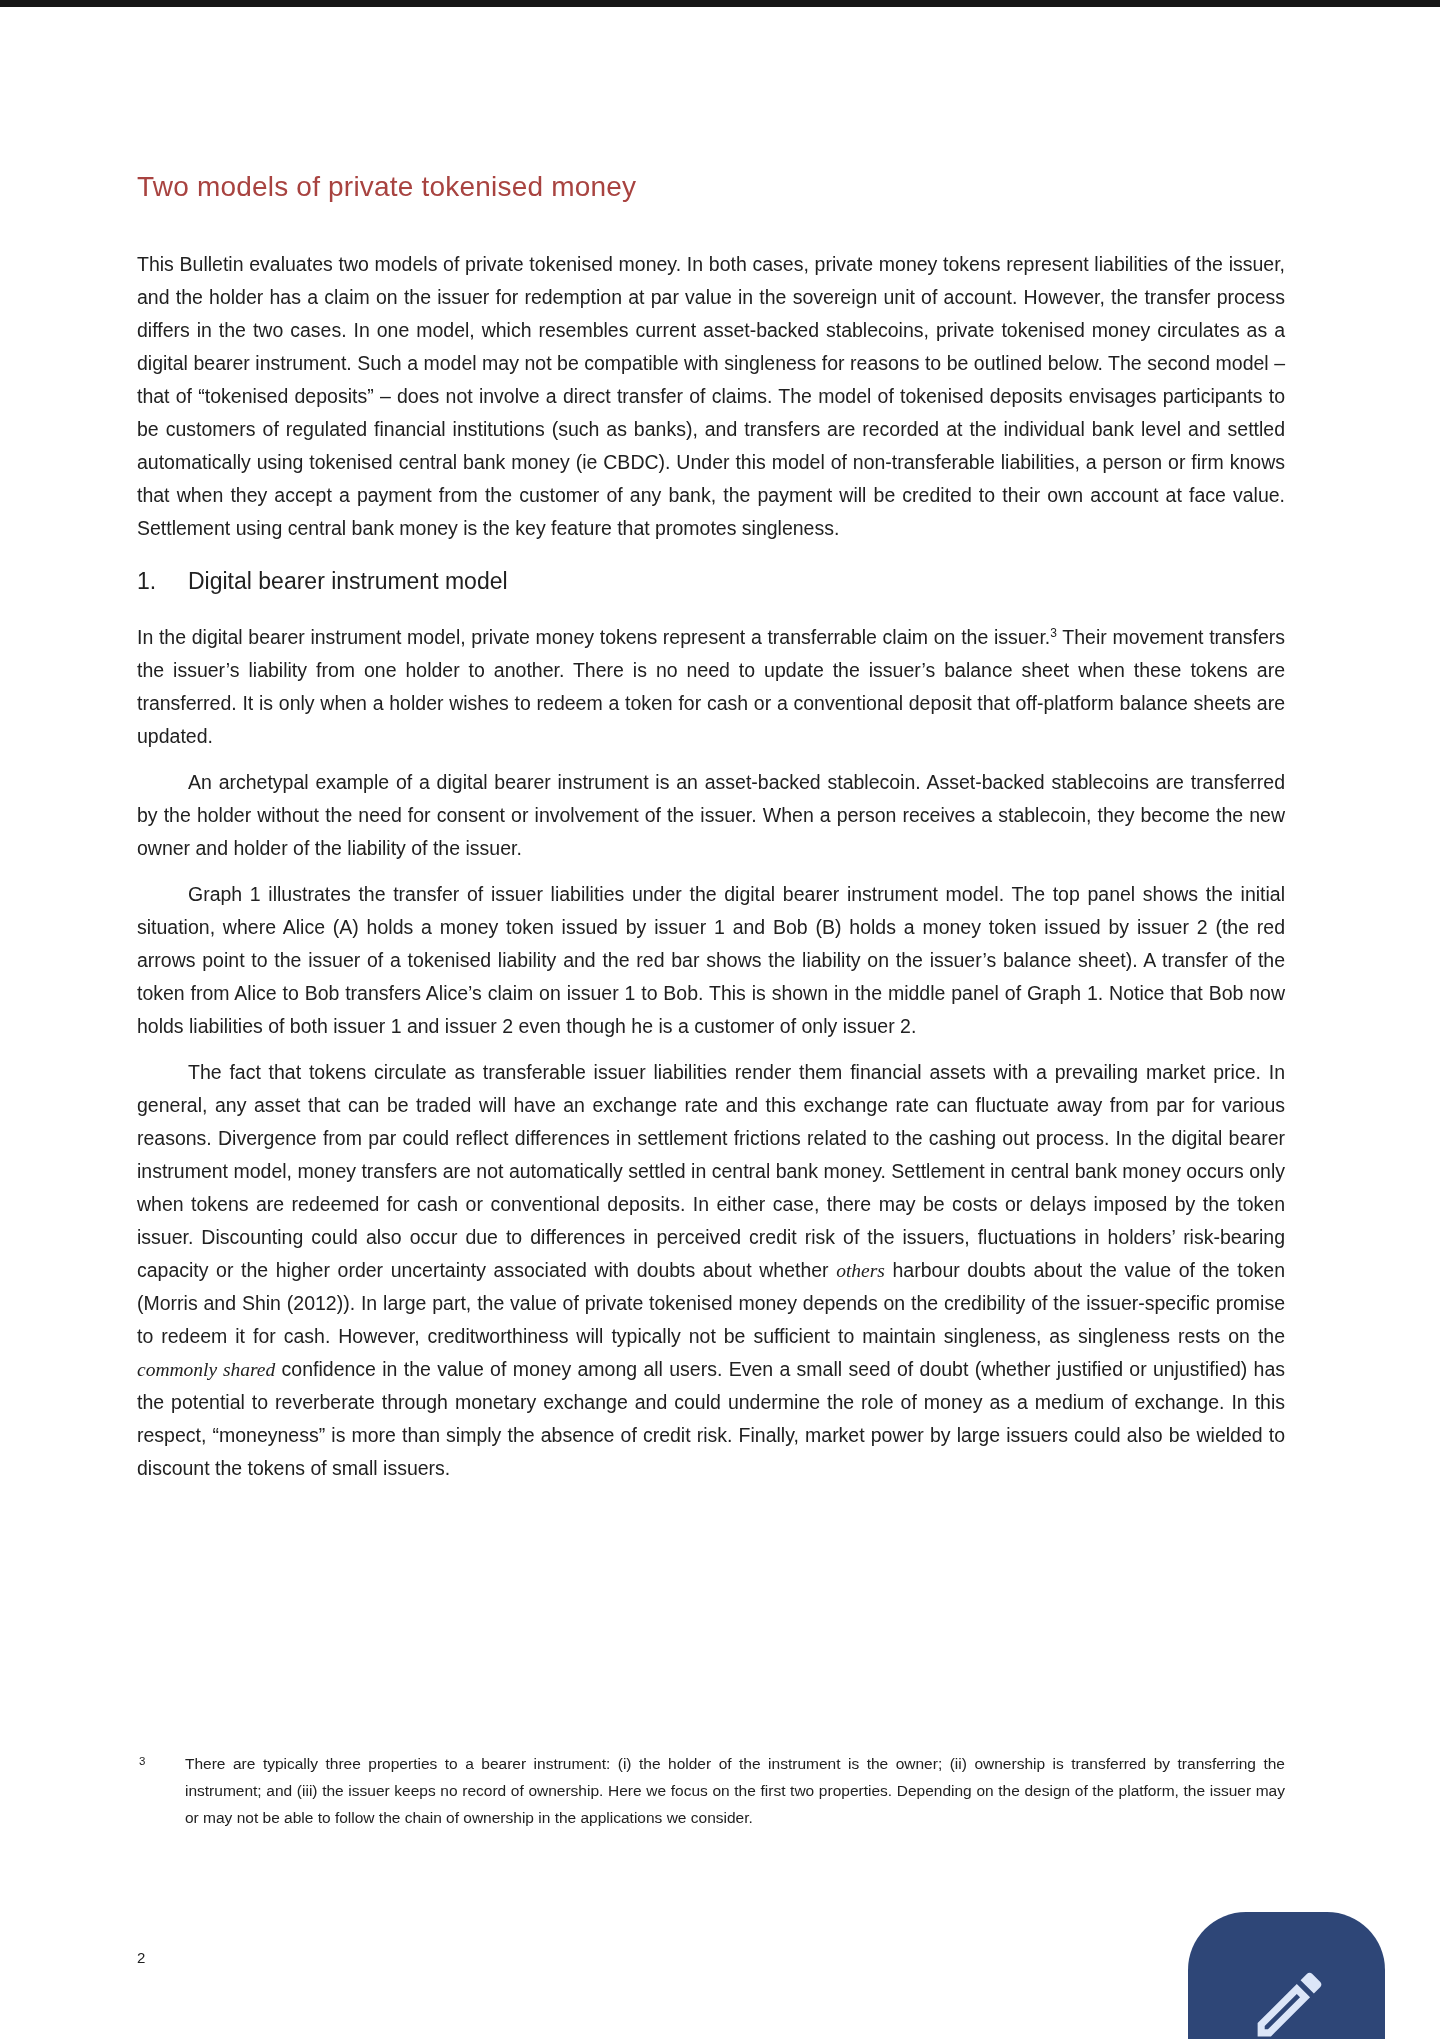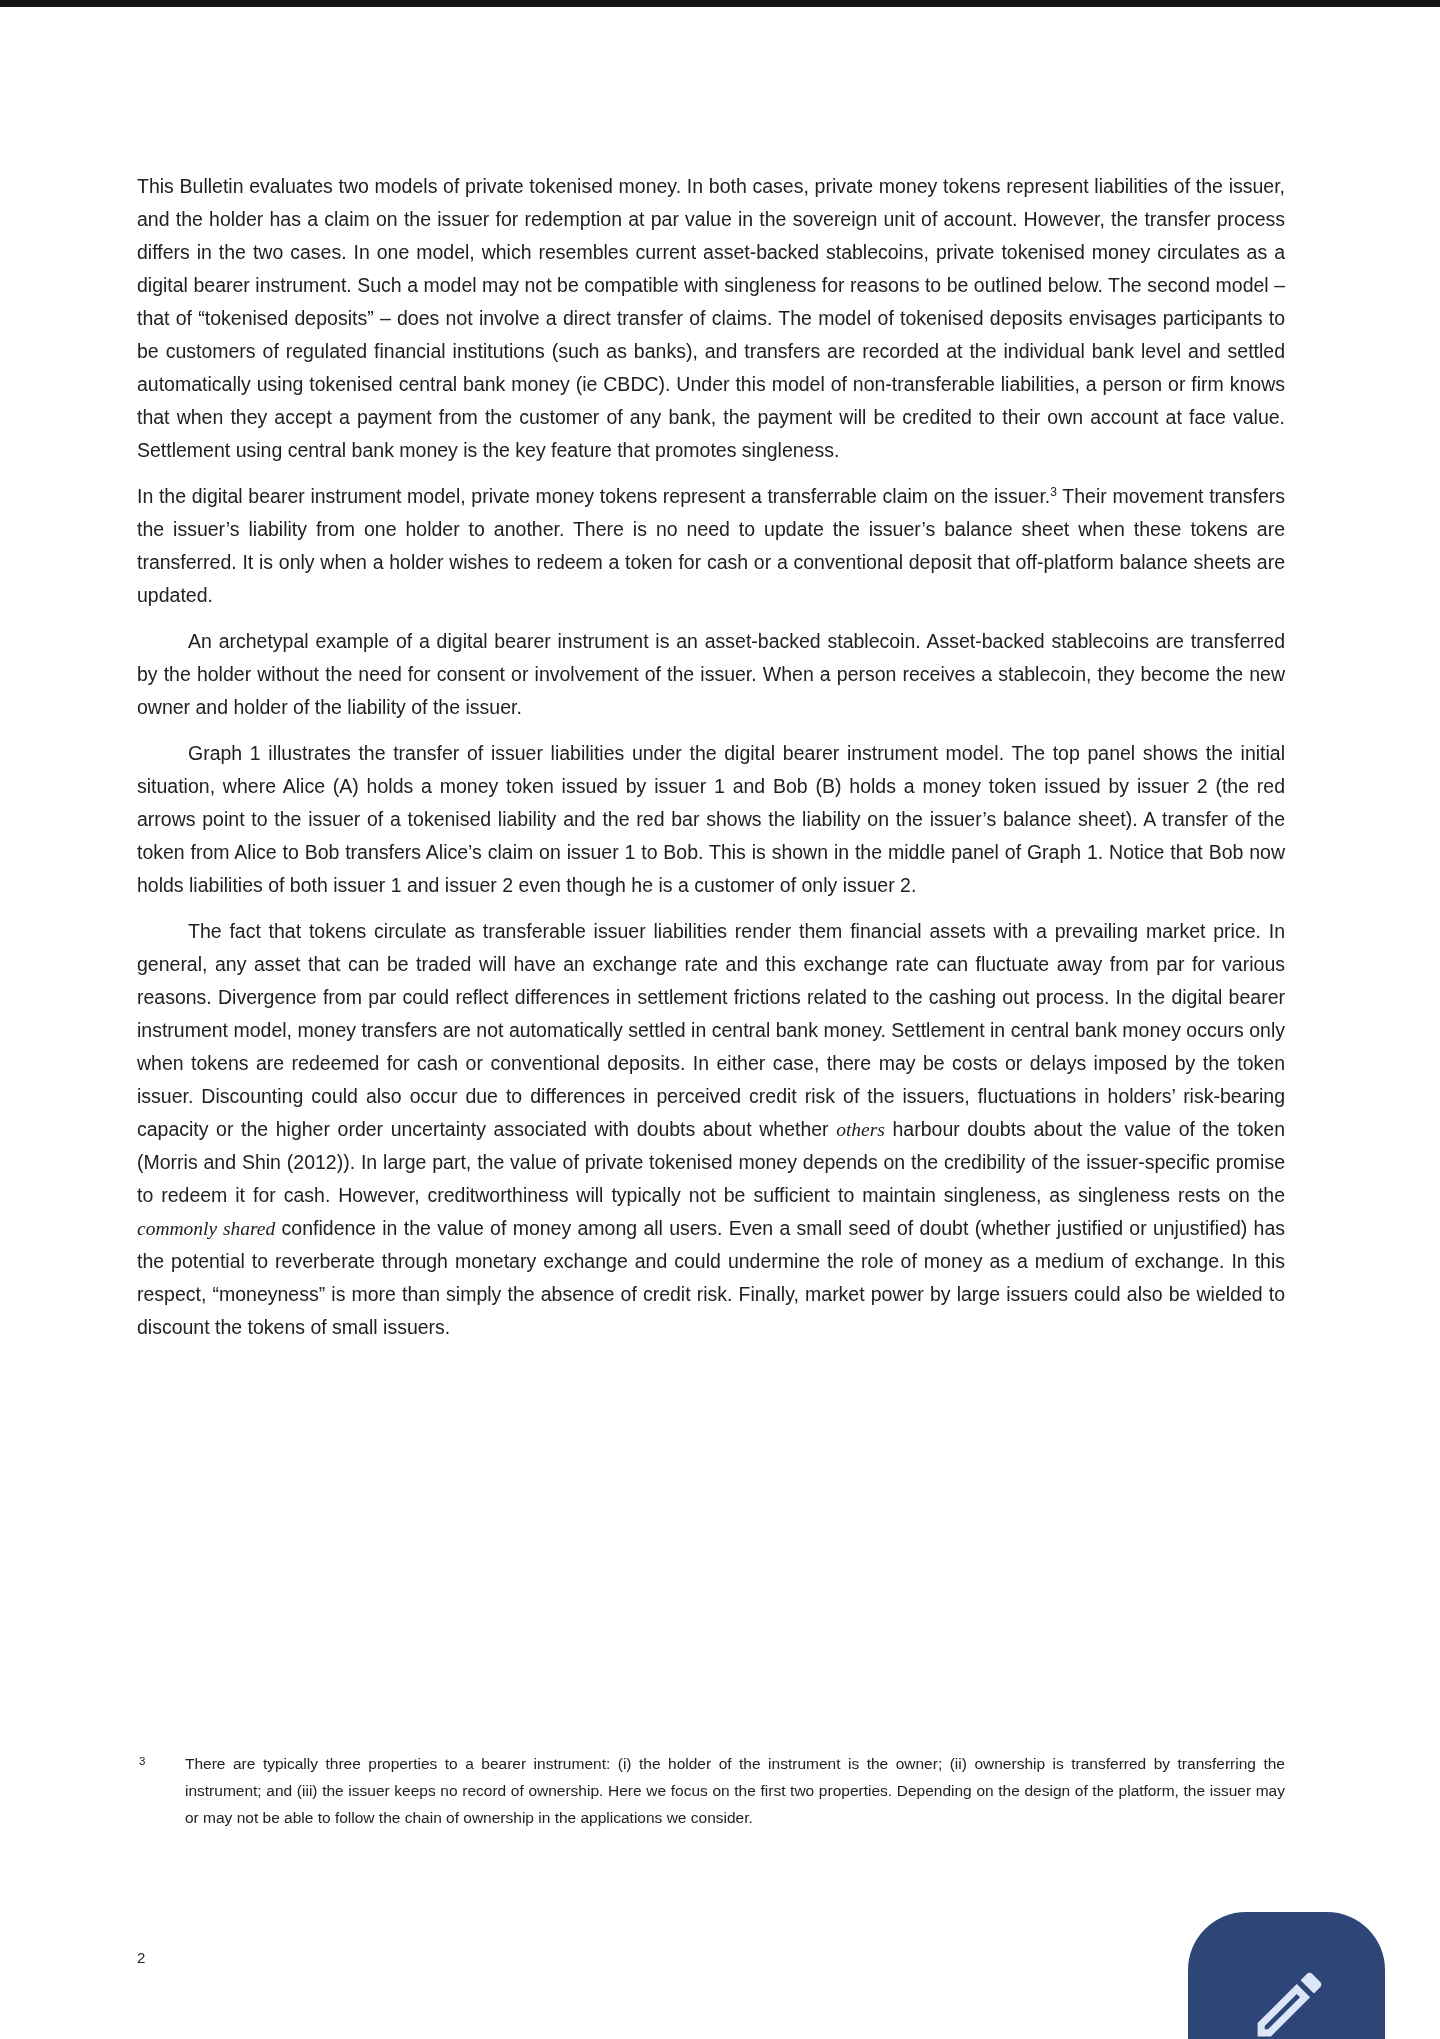--- a/index.html
+++ b/index.html
@@ -114,23 +114,27 @@
     height: 85px;
   }
 </style>
 </head>
 <body>
 
 <div class="page" style="--accent-red: #a84340; --text: #212121; --top-bar: #161616; --fab-blue: #2e4677; --pencil: #dce6f8; --page-bg: #ffffff;">
   <div class="topbar"></div>
 
   <main class="content">
+    <h1 class="title">Two models of private tokenised money</h1>
 
     <p class="body">This Bulletin evaluates two models of private tokenised money. In both cases, private money tokens represent liabilities of the issuer, and the holder has a claim on the issuer for redemption at par value in the sovereign unit of account. However, the transfer process differs in the two cases. In one model, which resembles current asset-backed stablecoins, private tokenised money circulates as a digital bearer instrument. Such a model may not be compatible with singleness for reasons to be outlined below. The second model – that of “tokenised deposits” – does not involve a direct transfer of claims. The model of tokenised deposits envisages participants to be customers of regulated financial institutions (such as banks), and transfers are recorded at the individual bank level and settled automatically using tokenised central bank money (ie CBDC). Under this model of non-transferable liabilities, a person or firm knows that when they accept a payment from the customer of any bank, the payment will be credited to their own account at face value. Settlement using central bank money is the key feature that promotes singleness.</p>
 
+    <h2 class="section">
+      <span class="secnum">1.</span><span>Digital bearer instrument model</span>
+    </h2>
 
     <p class="body"><span>In the digital bearer instrument model, private money tokens represent a transferrable claim on the issuer.</span><sup class="fnref">3</sup><span> Their movement transfers the issuer’s liability from one holder to another. There is no need to update the issuer’s balance sheet when these tokens are transferred. It is only when a holder wishes to redeem a token for cash or a conventional deposit that off-platform balance sheets are updated.</span></p>
 
     <p class="body indent">An archetypal example of a digital bearer instrument is an asset-backed stablecoin. Asset-backed stablecoins are transferred by the holder without the need for consent or involvement of the issuer. When a person receives a stablecoin, they become the new owner and holder of the liability of the issuer.</p>
 
     <p class="body indent">Graph 1 illustrates the transfer of issuer liabilities under the digital bearer instrument model. The top panel shows the initial situation, where Alice (A) holds a money token issued by issuer 1 and Bob (B) holds a money token issued by issuer 2 (the red arrows point to the issuer of a tokenised liability and the red bar shows the liability on the issuer’s balance sheet). A transfer of the token from Alice to Bob transfers Alice’s claim on issuer 1 to Bob. This is shown in the middle panel of Graph 1. Notice that Bob now holds liabilities of both issuer 1 and issuer 2 even though he is a customer of only issuer 2.</p>
 
     <p class="body indent"><span>The fact that tokens circulate as transferable issuer liabilities render them financial assets with a prevailing market price. In general, any asset that can be traded will have an exchange rate and this exchange rate can fluctuate away from par for various reasons. Divergence from par could reflect differences in settlement frictions related to the cashing out process. In the digital bearer instrument model, money transfers are not automatically settled in central bank money. Settlement in central bank money occurs only when tokens are redeemed for cash or conventional deposits. In either case, there may be costs or delays imposed by the token issuer. Discounting could also occur due to differences in perceived credit risk of the issuers, fluctuations in holders’ risk-bearing capacity or the higher order uncertainty associated with doubts about whether </span><em>others</em><span> harbour doubts about the value of the token (Morris and Shin (2012)). In large part, the value of private tokenised money depends on the credibility of the issuer-specific promise to redeem it for cash. However, creditworthiness will typically not be sufficient to maintain singleness, as singleness rests on the </span><em>commonly shared</em><span> confidence in the value of money among all users. Even a small seed of doubt (whether justified or unjustified) has the potential to reverberate through monetary exchange and could undermine the role of money as a medium of exchange. In this respect, “moneyness” is more than simply the absence of credit risk. Finally, market power by large issuers could also be wielded to discount the tokens of small issuers.</span></p>
   </main>
 

